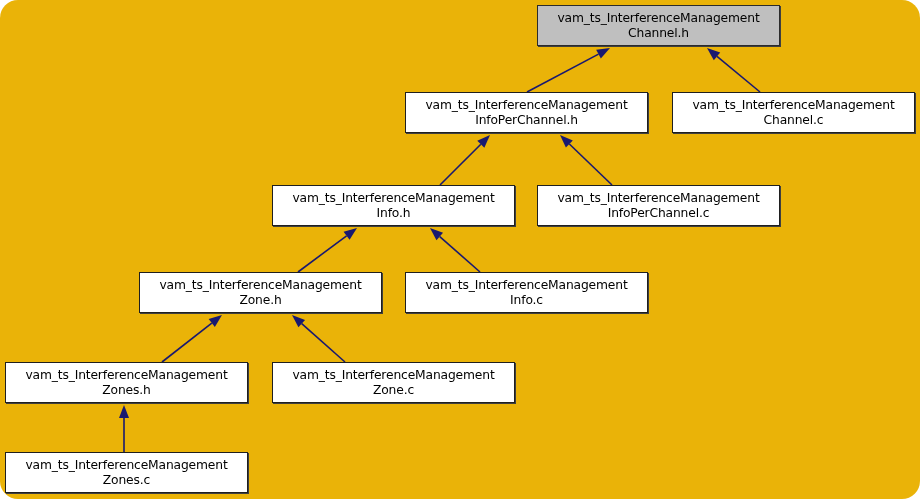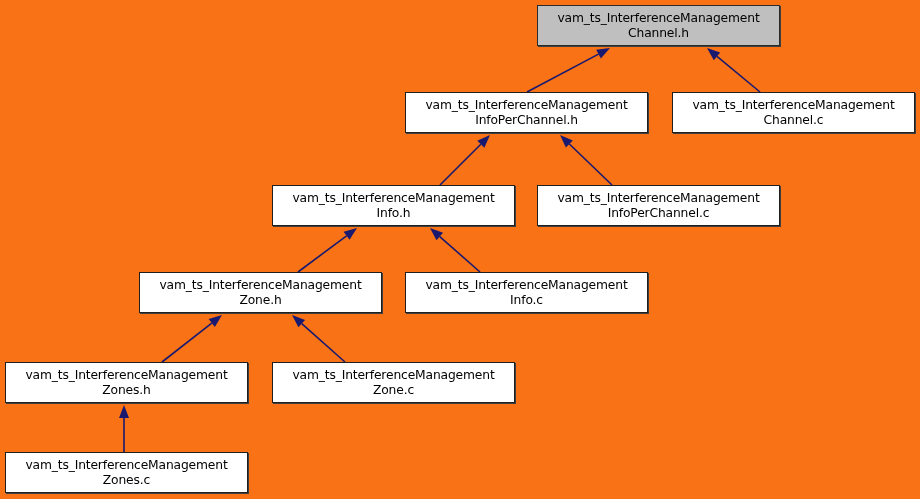--- a/index.html
+++ b/index.html
@@ -5,23 +5,24 @@
 <style>
   html, body {
     margin: 0;
     padding: 0;
     background: #ffffff;
   }
   #graph-root {
     position: relative;
     width: 920px;
     height: 499px;
-    background: #f97316;
+    background: #eab308;
     overflow: hidden;
     font-family: "DejaVu Sans", "Liberation Sans", sans-serif;
+    border-radius: 18px;
   }
   #edge-layer {
     position: absolute;
     left: 0;
     top: 0;
     width: 920px;
     height: 499px;
     pointer-events: none;
   }
   .graph-node {

